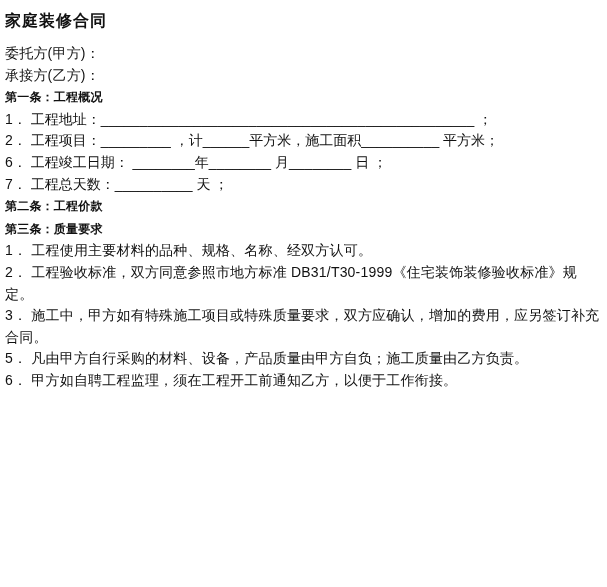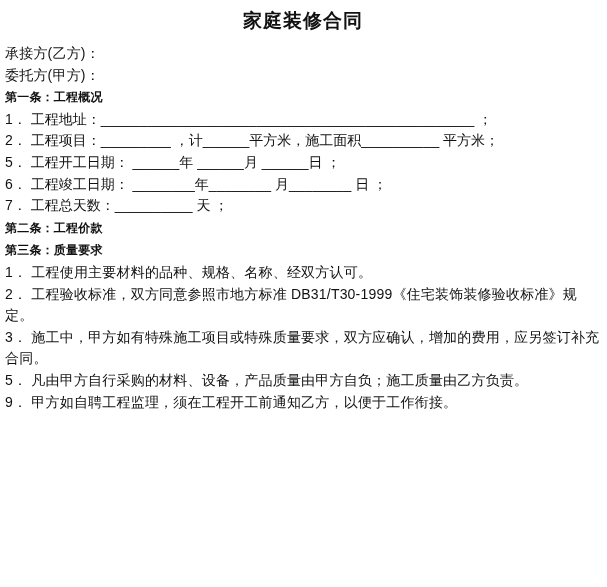--- a/index.html
+++ b/index.html
@@ -14,23 +14,22 @@
     background: #ffffff;
     color: #111111;
     font-family: "Liberation Sans", "DejaVu Sans", sans-serif;
     font-size: 14px;
     line-height: 21.6px;
     letter-spacing: 0.2px;
     padding: 6px 6px 4px 5px;
     overflow: hidden;
   }
   .doc-title {
-    font-size: 19px;
+    font-size: 16px;
     font-weight: bold;
-    text-align: center;
     line-height: 26px;
     margin: 2px 0 9px 0;
     letter-spacing: 1px;
   }
   p.line {
     margin: 0;
     padding: 0;
     white-space: normal;
     word-break: break-all;
   }
@@ -43,37 +42,36 @@
     letter-spacing: 0;
   }
 </style>
 </head>
 <body>
 
 <div class="doc">
 
   <h1 class="doc-title">家庭装修合同</h1>
 
+  <p class="line">委托方(甲方)：</p>
+
   <p class="line">承接方(乙方)：</p>
-
-  <p class="line">委托方(甲方)：</p>
 
 
   <p class="section-heading">第一条：工程概况</p>
 
   <p class="line blankline">1． 工程地址：________________________________________________ ；</p>
   <p class="line blankline">2． 工程项目：_________ ，计______平方米，施工面积__________ 平方米；</p>
-  <p class="line blankline">5． 工程开工日期： ______年 ______月 ______日 ；</p>
   <p class="line blankline">6． 工程竣工日期： ________年________ 月________ 日 ；</p>
   <p class="line blankline">7． 工程总天数：__________ 天 ；</p>
 
   <p class="section-heading">第二条：工程价款</p>
 
 
   <p class="section-heading">第三条：质量要求</p>
 
   <p class="line">1． 工程使用主要材料的品种、规格、名称、经双方认可。</p>
   <p class="line">2． 工程验收标准，双方同意参照市地方标准 DB31/T30-1999《住宅装饰装修验收标准》规定。</p>
   <p class="line">3． 施工中，甲方如有特殊施工项目或特殊质量要求，双方应确认，增加的费用，应另签订补充合同。</p>
   <p class="line">5． 凡由甲方自行采购的材料、设备，产品质量由甲方自负；施工质量由乙方负责。</p>
-  <p class="line">9． 甲方如自聘工程监理，须在工程开工前通知乙方，以便于工作衔接。</p>
+  <p class="line">6． 甲方如自聘工程监理，须在工程开工前通知乙方，以便于工作衔接。</p>
 
 </div>
 
 </body></html>

